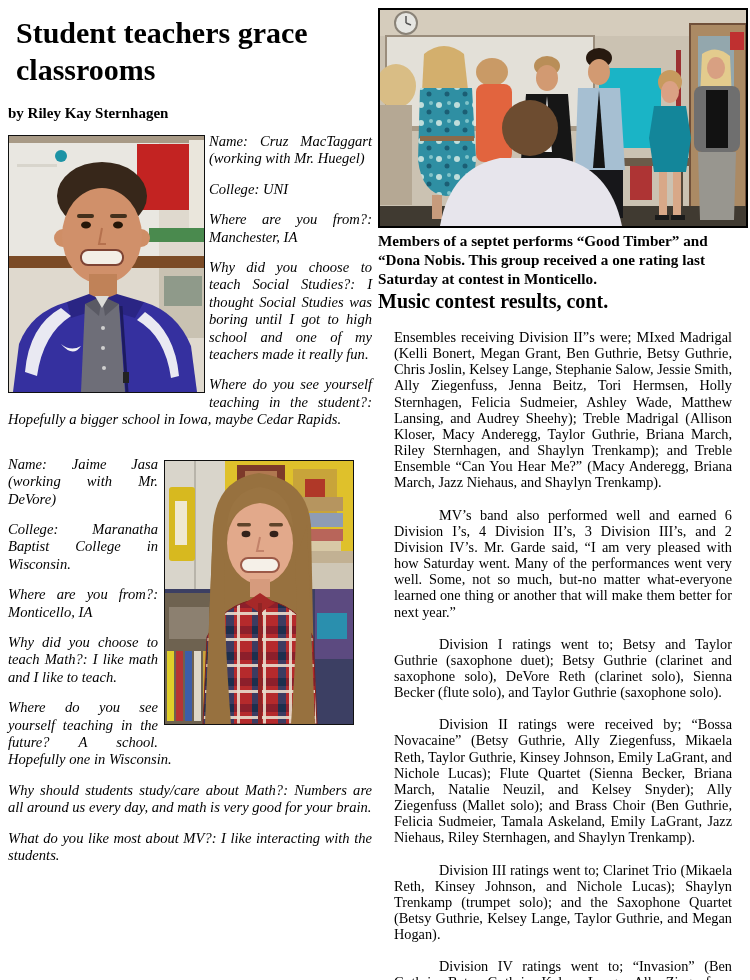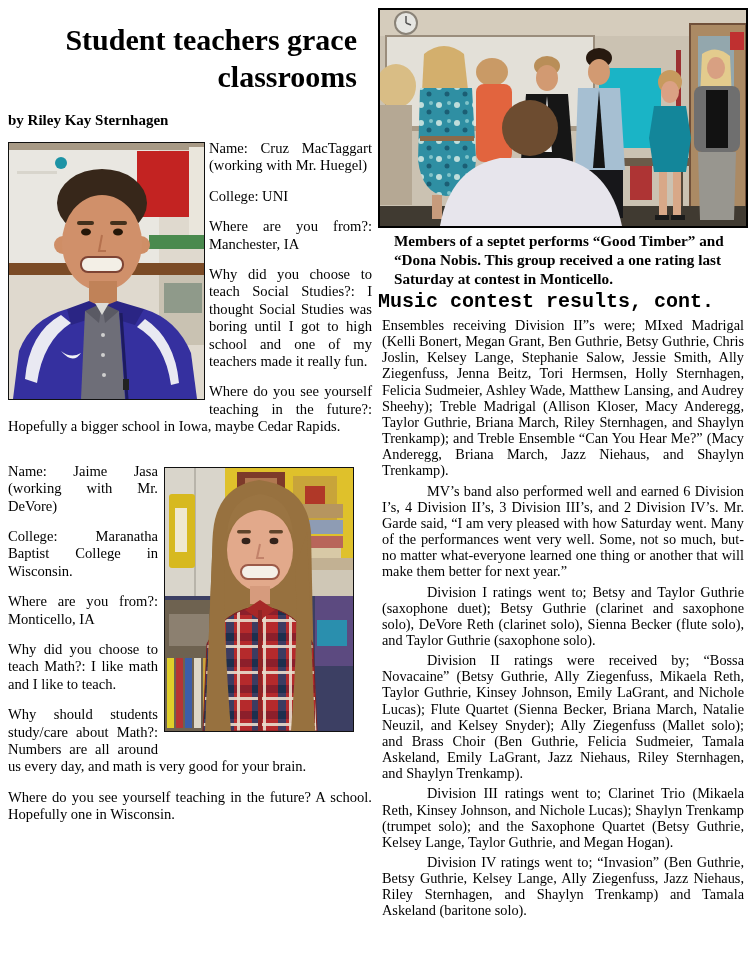--- a/index.html
+++ b/index.html
@@ -4,39 +4,39 @@
 <style>
   html,body{margin:0;padding:0;}
   body{
     width:750px;height:980px;position:relative;overflow:hidden;
     background:#ffffff;color:#000;
     font-family:"Liberation Serif","DejaVu Serif",serif;
   }
   
   #left-col{position:absolute;left:8px;top:6px;width:364px;}
   h1.title{
-    font-size:30px;line-height:37px;text-align:right;
-    font-weight:bold;margin:15px;letter-spacing:0;
+    font-size:30px;line-height:37px;text-align:left;
+    font-weight:bold;margin:8px;letter-spacing:0;
   }
   .byline{font-weight:bold;font-size:15px;line-height:17px;margin:17px 0 11px;}
-  .section{font-size:14.6px;line-height:17.4px;text-align:justify;}
+  .section{font-size:14.6px;line-height:17.4px;text-align:justify;font-style:italic;}
   .section p{margin:0 0 13px;}
   .section::after{content:"";display:block;clear:both;}
   .photo{border:1px solid #111;background:#ccc;}
   .photo svg{display:block;}
   .photo1{float:left;width:195px;height:256px;margin:2px 4px 8px 0;}
   .jaime-section{margin-top:14px;}
   .photo2{float:right;width:188px;height:263px;margin:4px 18px 12px 6px;}
   
   #right-col{position:absolute;left:378px;top:8px;width:370px;}
   .photo3-frame{border:2px solid #000;width:366px;height:216px;background:#cbc2b2;}
   .photo3-frame svg{display:block;}
-  .caption{font-weight:bold;font-size:15.2px;line-height:19px;margin:3px 16px 0;}
-  h2.headline{font-size:20px;line-height:23px;margin:2px 0 2px;font-weight:bold;font-family:Liberation Mono, monospace;}
-  .body{font-size:14.3px;line-height:16.15px;text-align:justify;margin:4px;}
+  .caption{font-weight:bold;font-size:15.2px;line-height:19px;margin:3px 0 0;}
+  h2.headline{font-size:20px;line-height:23px;margin:2px 0 2px;font-weight:bold;}
+  .body{font-size:14.3px;line-height:16.15px;text-align:justify;margin:16px;}
   .body.indent{text-indent:45px;}
 </style>
 </head>
 <body>
 
 <div id="page">
 
   <div id="left-col">
     <h1 class="title">Student teachers grace classrooms</h1>
     <div class="byline">by Riley Kay Sternhagen</div>
@@ -83,21 +83,21 @@
             <circle cx="95" cy="232" r="2" fill="#cfcfcf"></circle>
             <path d="M112,170 L118,256" stroke="#1d1b60" stroke-width="3" fill="none"></path>
             <rect x="114" y="236" width="6" height="11" fill="#222"></rect>
           </g>
         </svg>
       </div>
       <p>Name: Cruz MacTaggart (working with Mr. Huegel)</p>
       <p>College: UNI</p>
       <p>Where are you from?: Manchester, IA</p>
       <p>Why did you choose to teach Social Studies?: I thought Social Studies was boring until I got to high school and one of my teachers made it really fun.</p>
-      <p>Where do you see yourself teaching in the future?: Hopefully a bigger school in Iowa, maybe Cedar Rapids.</p>
+      <p>Where do you see yourself teaching in the student?: Hopefully a bigger school in Iowa, maybe Cedar Rapids.</p>
     </div>
 
     <div class="section jaime-section">
       <div class="photo photo2">
         <svg width="188" height="263" viewBox="0 0 188 263" xmlns="http://www.w3.org/2000/svg">
           <defs>
             <pattern id="plaid" width="26" height="26" patternUnits="userSpaceOnUse">
               <rect width="26" height="26" fill="#b52a2c"></rect>
               <rect y="9" width="26" height="8" fill="#8c1f2b"></rect>
               <rect x="9" width="8" height="26" fill="#27406a" opacity="0.85"></rect>
@@ -150,22 +150,23 @@
             <rect x="93" y="142" width="4" height="121" fill="#8e2424"></rect>
             <path d="M48,64 L40,263 L66,263 Q58,160 60,100 Z" fill="#97713f"></path>
             <path d="M142,64 L150,263 L126,263 Q134,160 130,100 Z" fill="#97713f"></path>
           </g>
         </svg>
       </div>
       <p>Name: Jaime Jasa (working with Mr. DeVore)</p>
       <p>College: Maranatha Baptist College in Wisconsin.</p>
       <p>Where are you from?: Monticello, IA</p>
       <p>Why did you choose to teach Math?: I like math and I like to teach.</p>
+      <p>Where do you see yourself teaching in the future? A school. Hopefully one in Wisconsin.</p>
       <p>Why should students study/care about Math?: Numbers are all around us every day, and math is very good for your brain.</p>
-      <p>Where do you see yourself teaching in the future? A school. Hopefully one in Wisconsin.</p>
+      <p>What do you like most about MV?: I like interacting with the students.</p>
     </div>
   </div>
 
   <div id="right-col">
     <div class="photo3-frame">
       <svg width="366" height="216" viewBox="0 0 366 216" xmlns="http://www.w3.org/2000/svg">
         <defs>
           <pattern id="floral" width="18" height="18" patternUnits="userSpaceOnUse">
             <rect width="18" height="18" fill="#2f8fa3"></rect>
             <circle cx="5" cy="5" r="3" fill="#cfe6e2" opacity="0.9"></circle>

